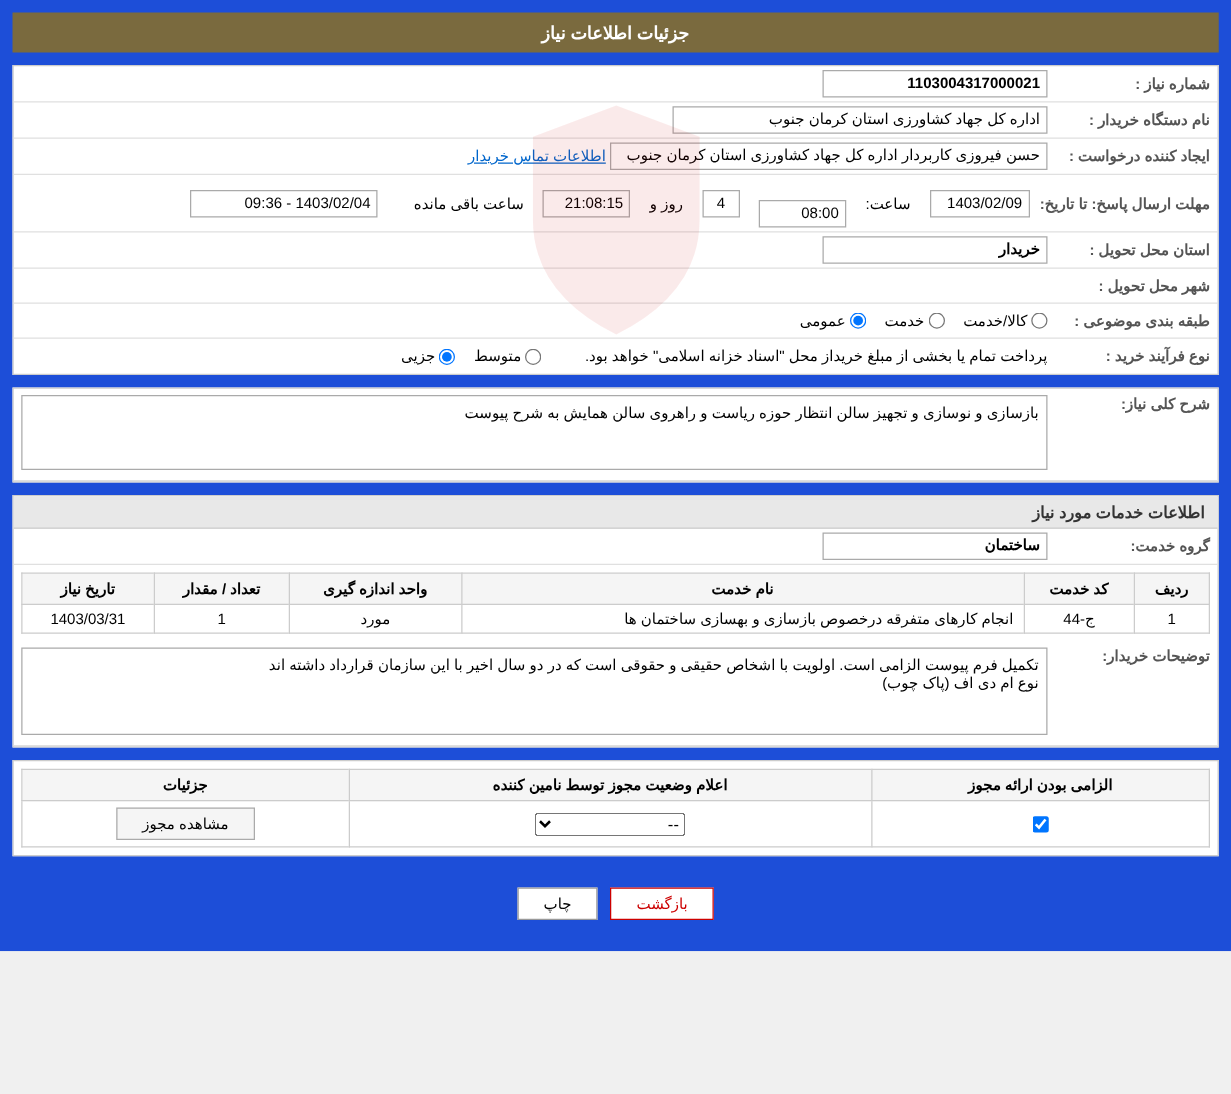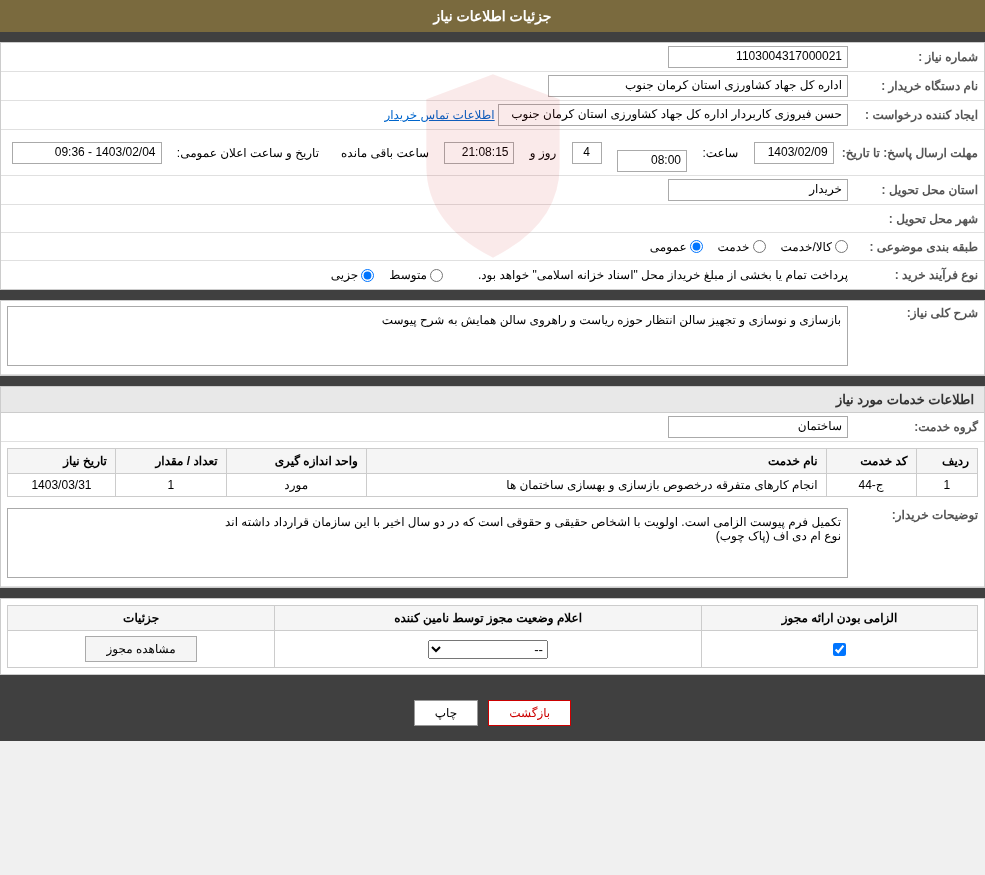--- a/index.html
+++ b/index.html
@@ -5,21 +5,22 @@
     * { box-sizing: border-box; margin: 0; padding: 0; }
     body {
       font-family: Tahoma, Arial, sans-serif;
       font-size: 12px;
       background: #f0f0f0;
       direction: rtl;
     }
     .page-wrapper {
       width: 985px;
       margin: 0 auto;
-      background: #404040;
+      background: #1d4ed8;
+      padding: 10px;
     }
     .header-bar {
       background: #7a6a3e;
       color: #fff;
       text-align: center;
       padding: 8px 12px;
       font-size: 14px;
       font-weight: bold;
       margin-bottom: 10px;
     }
@@ -57,20 +58,21 @@
       padding: 2px 5px;
       min-height: 22px;
       min-width: 120px;
       display: inline-block;
     }
     .input-wide {
       min-width: 300px;
     }
     .input-medium {
       min-width: 180px;
+      font-weight: bold;
     }
     .input-small {
       min-width: 80px;
     }
     .link-style {
       color: #0066cc;
       text-decoration: underline;
       cursor: pointer;
     }
     .section-header {
@@ -93,21 +95,21 @@
     }
     .services-table {
       width: 100%;
       border-collapse: collapse;
       font-size: 12px;
     }
     .services-table th {
       background: #f5f5f5;
       border: 1px solid #ccc;
       padding: 5px 8px;
-      text-align: right;
+      text-align: center;
       font-weight: bold;
     }
     .services-table td {
       border: 1px solid #ccc;
       padding: 4px 8px;
       text-align: center;
     }
     .description-box {
       border: 1px solid #aaa;
       background: #fff;
@@ -245,21 +247,20 @@
         <span class="input-box" style="min-width:70px;margin-top:17px;">08:00</span>
         &nbsp;
         <span class="input-box" style="min-width:30px;text-align:center;">4</span>
         &nbsp;
         <span>روز و</span>
         &nbsp;
         <span class="input-box" style="min-width:70px;">21:08:15</span>
         &nbsp;
         <span>ساعت باقی مانده</span>
         &nbsp;&nbsp;&nbsp;
-        <span>تاریخ و ساعت اعلان عمومی:</span>
         &nbsp;
         <span class="input-box" style="min-width:150px;">1403/02/04 - 09:36</span>
       </div>
     </div>
 
     <div class="field-row">
       <div class="field-label">استان محل تحویل :</div>
       <div class="field-value">
         <span class="input-box input-medium">خریدار</span>
       </div>

